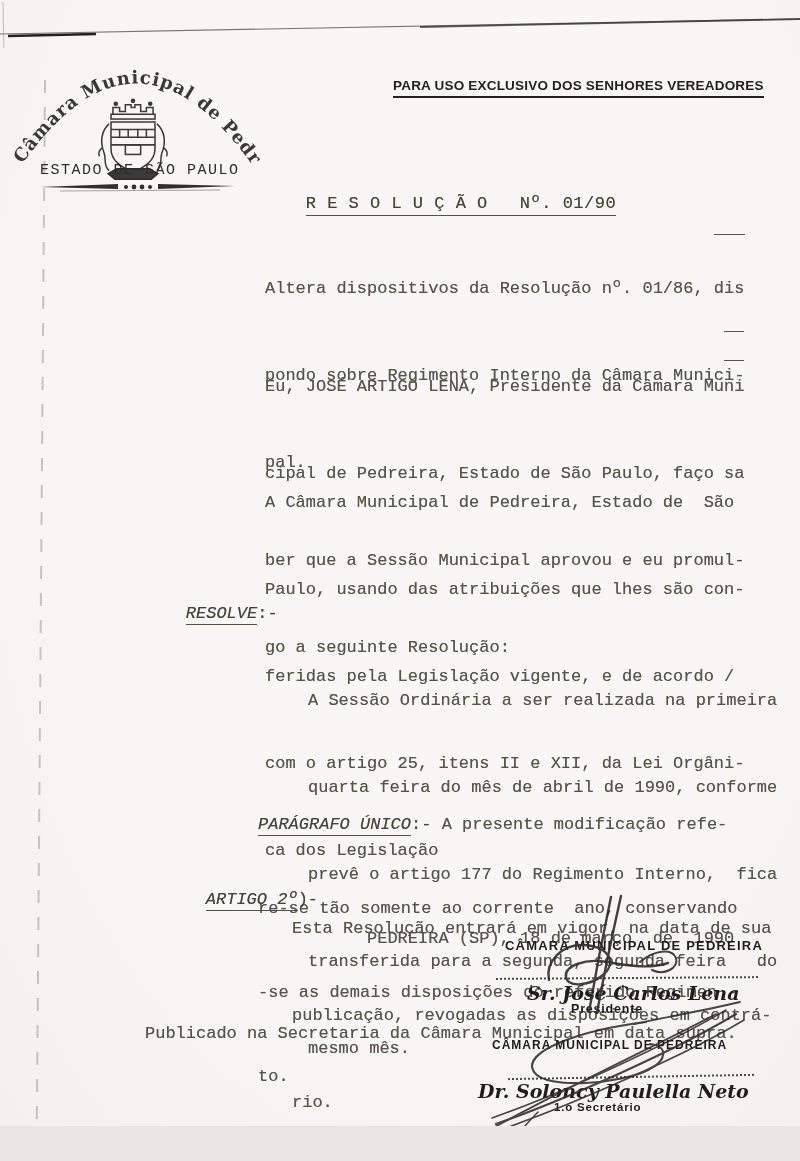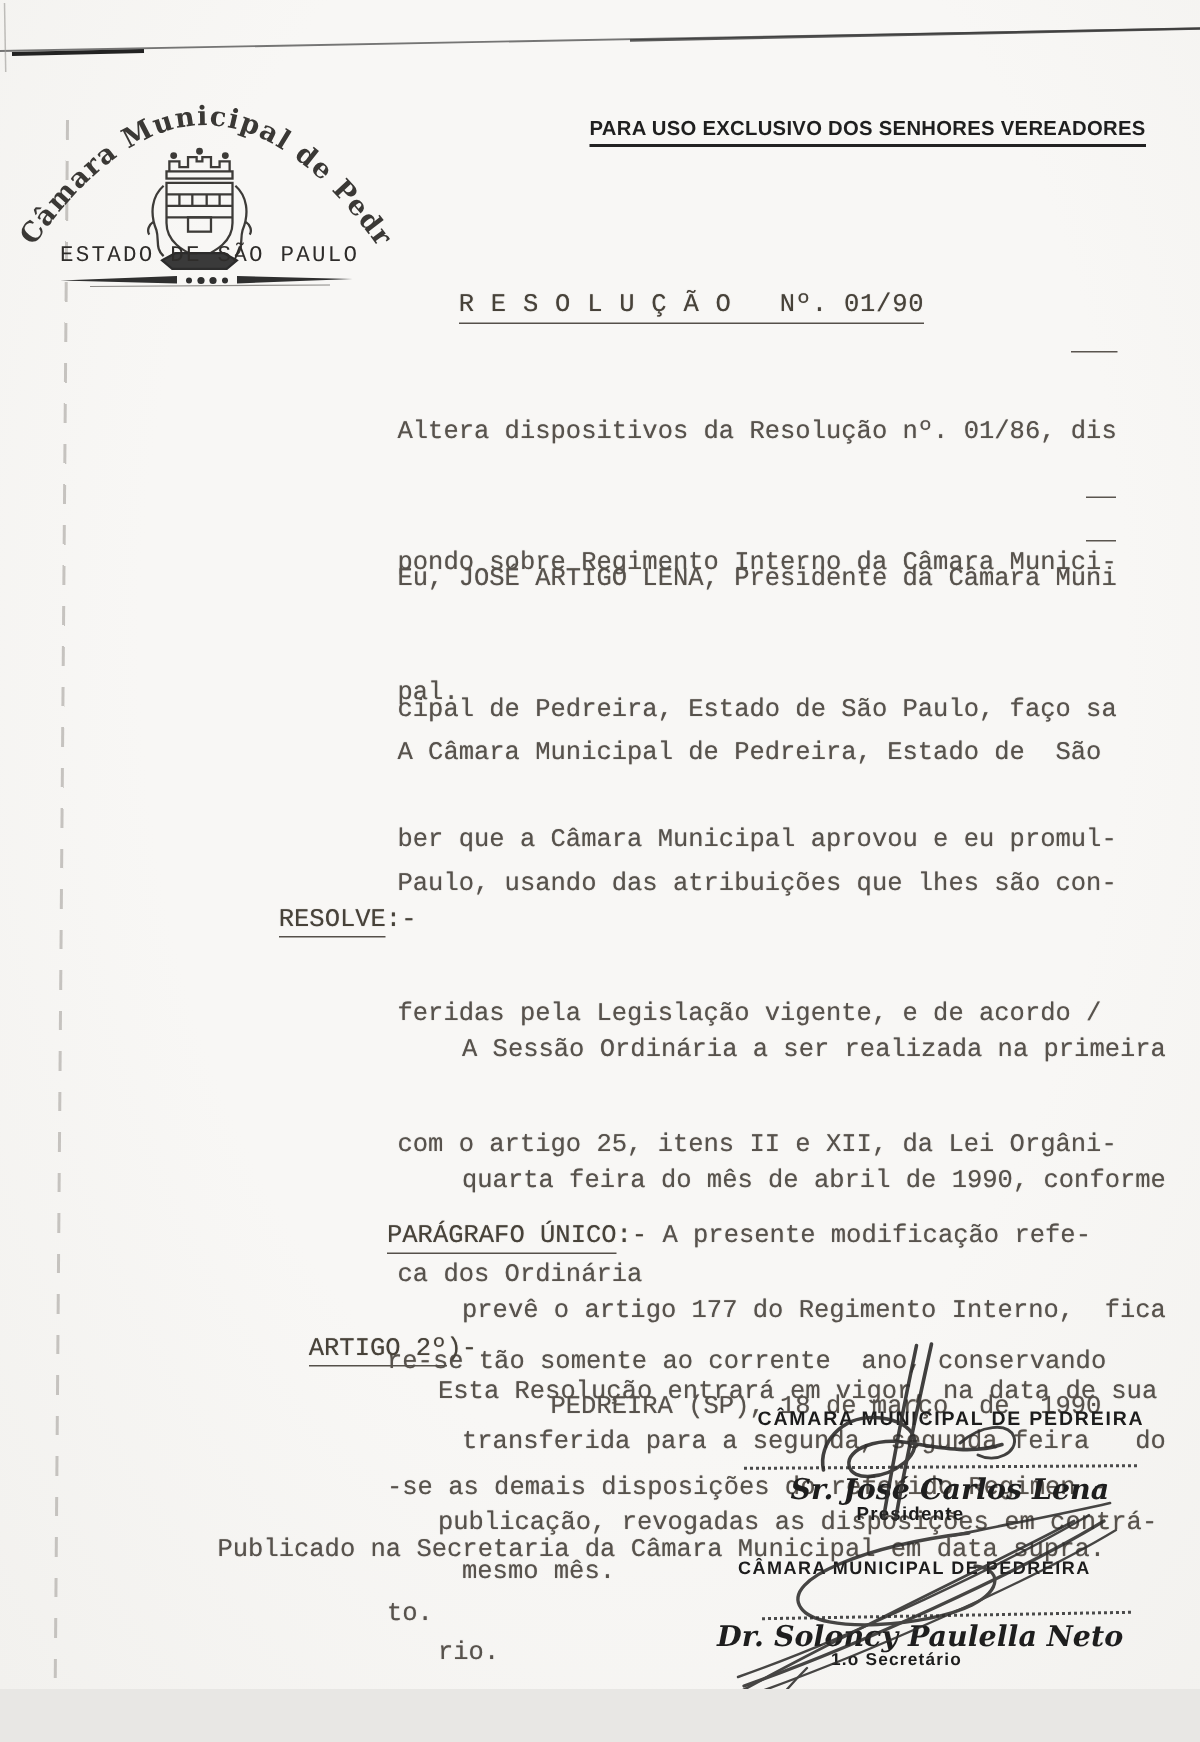--- a/index.html
+++ b/index.html
@@ -9,21 +9,21 @@
     font-family:"Liberation Sans",sans-serif;
     padding-left:44px;
   }
   .abs{position:absolute;}
   .mono{
     font-family:"Liberation Mono","DejaVu Sans Mono",monospace;
     font-size:17px;line-height:29px;white-space:pre;color:#57524c;
     text-shadow:0 0 0.6px rgba(90,85,80,0.65);
   }
   .mono-dark{color:#474239;}
-  .u{border-bottom:1.6px solid #55504a;padding-bottom:1px;}
+  .u{border-bottom:1.6px solid #55504a;padding-bottom:1px;font-style:italic;}
   .notice{
     font-family:"Liberation Sans",sans-serif;font-size:13.5px;font-weight:bold;
     color:#1f1f1f;letter-spacing:0.2px;border-bottom:2px solid #222;padding-bottom:3px;
     white-space:pre;
   }
   .title-line{letter-spacing:0.5px;border-bottom:1.6px solid #55504a;padding-bottom:2px;text-align:center;}
   .estado{
     font-family:Liberation Mono, monospace;font-size:15px;color:#2e2c2a;
     letter-spacing:1.5px;text-align:center;white-space:pre;
   }
@@ -111,29 +111,30 @@
 
   <div class="abs mono" style="left:265px;top:216px">
     <div>Altera dispositivos da Resolução nº. 01/86, dis</div>
     <div>pondo sobre Regimento Interno da Câmara Munici-</div>
     <div>pal.</div>
   </div>
 
   <div class="abs mono" style="left:265px;top:314px">
     <div>Eu, JOSÉ ARTIGO LENA, Presidente da Câmara Muni</div>
     <div>cipal de Pedreira, Estado de São Paulo, faço sa</div>
-    <div>ber que a Câmara Municipal aprovou e eu promul-</div>
+    <div>ber que a Sessão Municipal aprovou e eu promul-</div>
+    <div>go a seguinte Resolução:</div>
   </div>
 
   <div class="abs mono" style="left:265px;top:430px">
     <div>A Câmara Municipal de Pedreira, Estado de  São</div>
     <div>Paulo, usando das atribuições que lhes são con-</div>
     <div>feridas pela Legislação vigente, e de acordo /</div>
     <div>com o artigo 25, itens II e XII, da Lei Orgâni-</div>
-    <div>ca dos Ordinária</div>
+    <div>ca dos Legislação</div>
   </div>
 
   <div class="abs mono mono-dark" style="left:145px;top:570px">
     <span class="u">RESOLVE</span><span>:-</span>
   </div>
 
   <div class="abs mono" style="left:308px;top:628px">
     <div>A Sessão Ordinária a ser realizada na primeira</div>
     <div>quarta feira do mês de abril de 1990, conforme</div>
     <div>prevê o artigo 177 do Regimento Interno,  fica</div>

